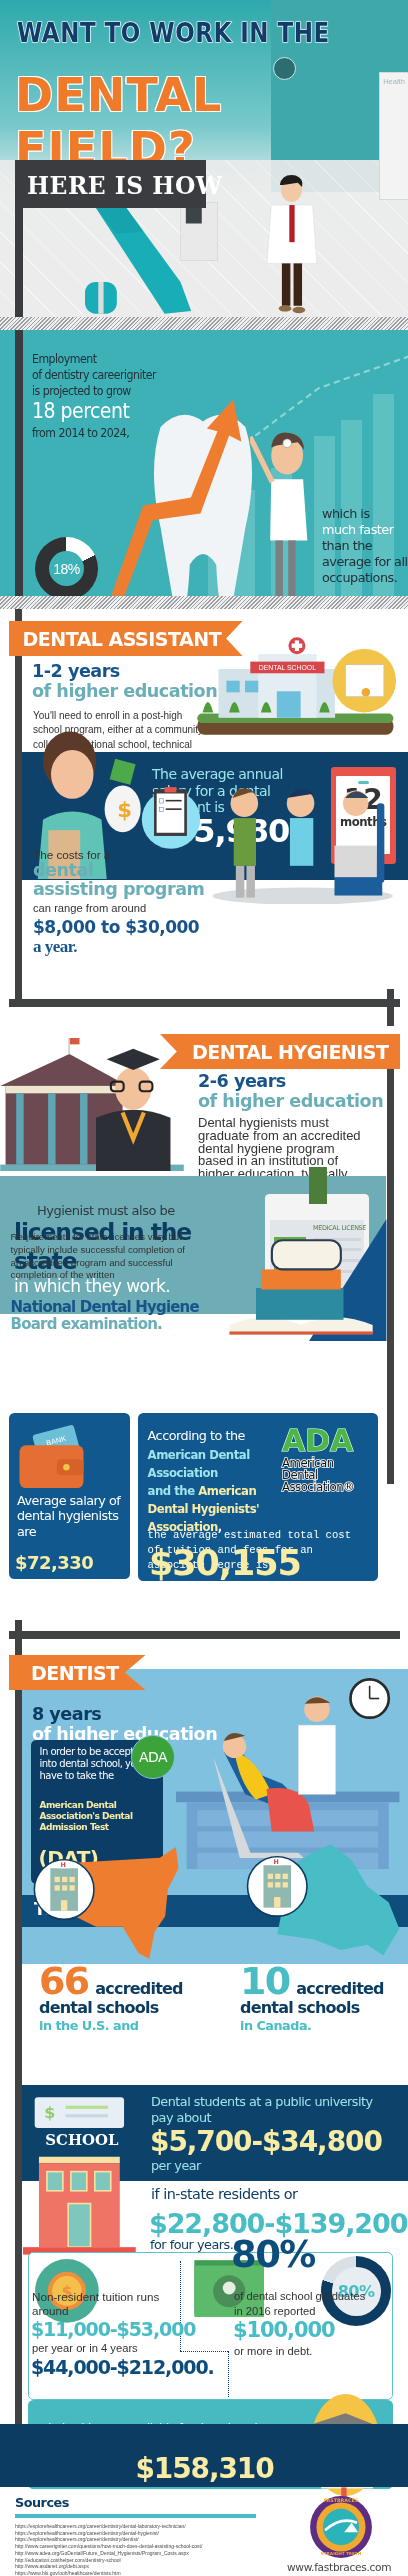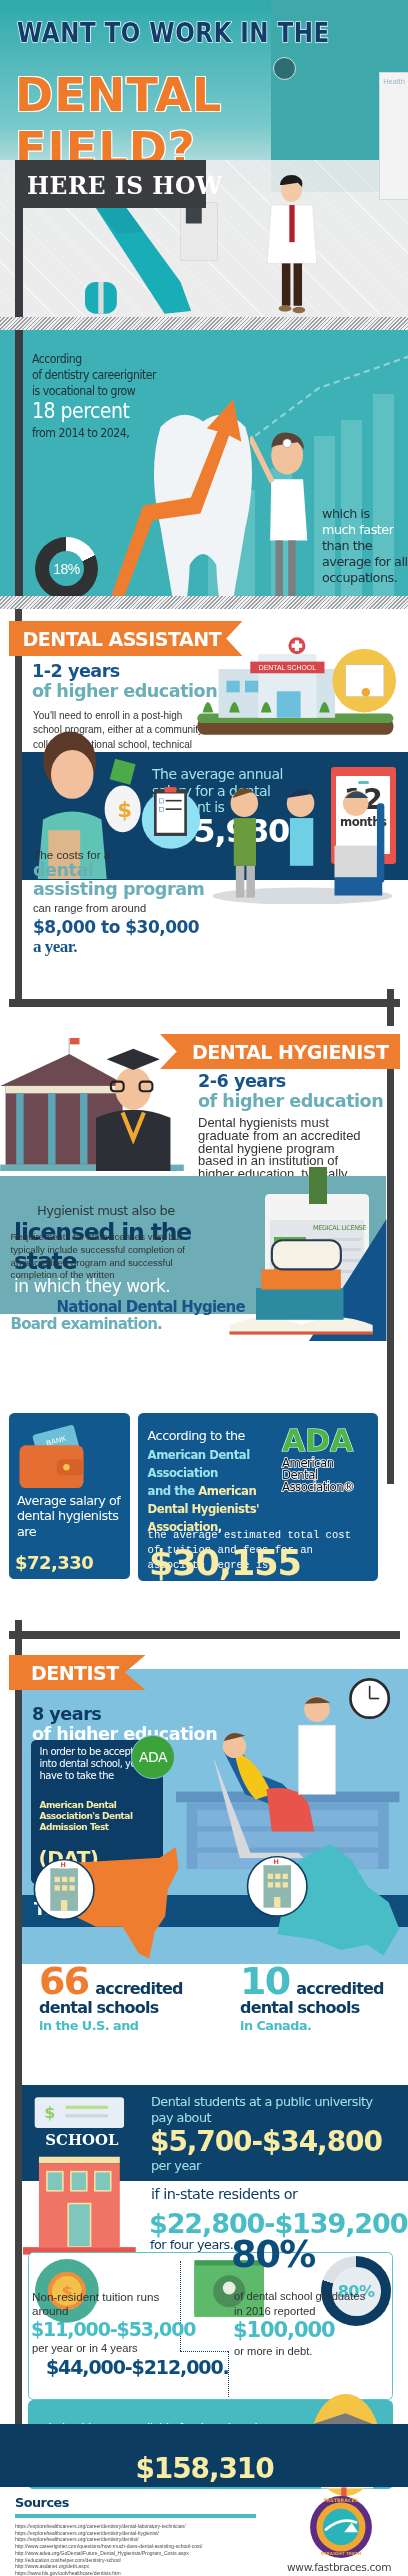--- a/index.html
+++ b/index.html
@@ -128,23 +128,23 @@
     <path d="M40 40 Q44 10 70 12 Q100 14 102 44 L90 30 L50 36 Z" fill="#5b4338"></path>
     <circle cx="70" cy="32" r="8" fill="#ffffff" stroke="#888"></circle>
     <path d="M40 100 L100 100 L108 215 L38 215 Z" fill="#ffffff"></path>
     <path d="M42 105 L10 40 L0 20" stroke="#f2c29c" stroke-width="10" fill="none"></path>
     <rect x="48" y="215" width="14" height="110" fill="#7c7f82"></rect>
     <rect x="72" y="215" width="14" height="110" fill="#7c7f82"></rect>
     <ellipse cx="54" cy="328" rx="12" ry="5" fill="#1c1c1c"></ellipse>
     <ellipse cx="80" cy="328" rx="12" ry="5" fill="#1c1c1c"></ellipse>
   </svg>
   <div class="g-text">
-    <div>According</div>
+    <div>Employment</div>
     <div>of dentistry careerigniter</div>
-    <div>is vocational to grow</div>
+    <div>is projected to grow</div>
     <div class="g-big">18 percent</div>
     <div>from 2014 to 2024,</div>
   </div>
   <div class="donut">
     <div class="donut-in">18%</div>
   </div>
   <div class="g-right">
     <div>which is</div>
     <div class="w">much faster</div>
     <div>than the</div>
@@ -310,21 +310,21 @@
   <div class="abs" style="left:8.5px;top:43px;width:32px;height:47px;background:#5fac4a;"></div>
   <div class="abs" style="left:48px;top:30px;font-size:6.4px;color:#4d7d3a;font-family:'DejaVu Sans',sans-serif;letter-spacing:-0.3px;">MEDICAL LICENSE</div>
   <div class="abs" style="left:48px;top:44px;width:48px;height:3.2px;background:#cfd6dc;"></div>
   <div class="abs" style="left:48px;top:54px;width:48px;height:3.2px;background:#cfd6dc;"></div>
   <div class="abs" style="left:48px;top:65px;width:48px;height:3.2px;background:#cfd6dc;"></div>
   <div class="abs" style="left:48px;top:76px;width:48px;height:3.2px;background:#cfd6dc;"></div>
 </div>
 
 <div class="abs body-text" style="left:10.6px;top:1231px;width:181px;font-size:9.6px;line-height:12.8px;">Requirements for state licenses vary but typically include successful completion of an accredited program and successful completion of the written</div>
 <div class="abs" style="left:10.6px;top:1299px;">
-  <div class="bold" style="font-size:15px;line-height:17px;color:#17548a;font-family:'DejaVu Sans',sans-serif;letter-spacing:-0.8px;margin-left:46px;">National Dental Hygiene</div>
+  <div class="bold" style="font-size:15px;line-height:17px;color:#17548a;font-family:'DejaVu Sans',sans-serif;letter-spacing:-0.8px;">National Dental Hygiene</div>
   <div class="bold" style="font-size:15px;line-height:17px;color:#6aaeb7;font-family:'DejaVu Sans',sans-serif;letter-spacing:-0.8px;">Board examination.</div>
 </div>
 <svg class="svgfill" style="left:213px;top:1219px;" width="174" height="122" viewBox="0 0 326 230">
   <path d="M326 0 L326 230 L180 230 Z" fill="#12538b"></path>
   <path d="M30 200 Q100 170 165 200 Q230 170 300 200 L300 215 L30 215 Z" fill="#f6f2e6"></path>
   <rect x="30" y="212" width="270" height="6" fill="#d85a3a"></rect>
   <rect x="80" y="130" width="165" height="60" fill="#2c8aa1"></rect>
   <rect x="90" y="95" width="150" height="38" fill="#ef7d30"></rect>
   <rect x="110" y="40" width="130" height="55" rx="20" fill="#f6f2e6" stroke="#2b3b55" stroke-width="4"></rect>
 </svg>
@@ -485,21 +485,21 @@
     <circle cx="75" cy="62" r="30" fill="#4a8f57"></circle>
     <circle cx="75" cy="56" r="12" fill="#e8efe0"></circle>
   </svg>
   <div class="abs" style="left:292px;top:3.2px;width:70px;height:70px;border-radius:50%;background:conic-gradient(#0d3c62 0 80%, #d9e0e6 80% 100%);">
     <div class="abs bold" style="left:10.6px;top:10.6px;width:49px;height:49px;border-radius:50%;background:#e8edf1;display:flex;align-items:center;justify-content:center;font-size:16px;color:#48bdc6;font-family:'DejaVu Sans',sans-serif;letter-spacing:-0.5px;">80%</div>
   </div>
 </div>
 <div class="abs" style="left:32px;top:2290px;width:138px;font-size:11.7px;line-height:14.4px;color:#333;font-family:'Liberation Sans',sans-serif;">Non-resident tuition runs around</div>
 <div class="abs bold" style="left:31px;top:2318px;font-size:19px;line-height:22.4px;color:#48bdc6;font-family:'DejaVu Sans',sans-serif;letter-spacing:-1.1px;">$11,000-$53,000</div>
 <div class="abs" style="left:32px;top:2342px;font-size:11.2px;color:#333;font-family:'Liberation Sans',sans-serif;">per year or in 4 years</div>
-<div class="abs bold" style="left:46px;top:2356px;font-size:19px;line-height:22.4px;color:#0d4d7c;font-family:'DejaVu Sans',sans-serif;letter-spacing:-1.1px;">$44,000-$212,000.</div>
+<div class="abs bold" style="left:31px;top:2356px;font-size:19px;line-height:22.4px;color:#0d4d7c;font-family:'DejaVu Sans',sans-serif;letter-spacing:-1.1px;">$44,000-$212,000.</div>
 
 <div class="abs bold" style="left:231px;top:2235px;font-size:37px;line-height:39px;color:#0d4d7c;font-family:'DejaVu Sans',sans-serif;letter-spacing:-1.6px;">80%</div>
 <div class="abs" style="left:234px;top:2289px;width:154px;font-size:11.2px;line-height:15px;color:#333;font-family:'Liberation Sans',sans-serif;">
   <div>of dental school graduates</div>
   <div>in 2016 reported</div>
 </div>
 <div class="abs bold" style="left:233px;top:2318px;font-size:21px;line-height:24.5px;color:#48bdc6;font-family:'DejaVu Sans',sans-serif;letter-spacing:-1.1px;">$100,000</div>
 <div class="abs" style="left:234px;top:2345px;font-size:11.2px;color:#333;font-family:'Liberation Sans',sans-serif;">or more in debt.</div>
 
 <div class="schol" style="top:2400px;height:89px;">

